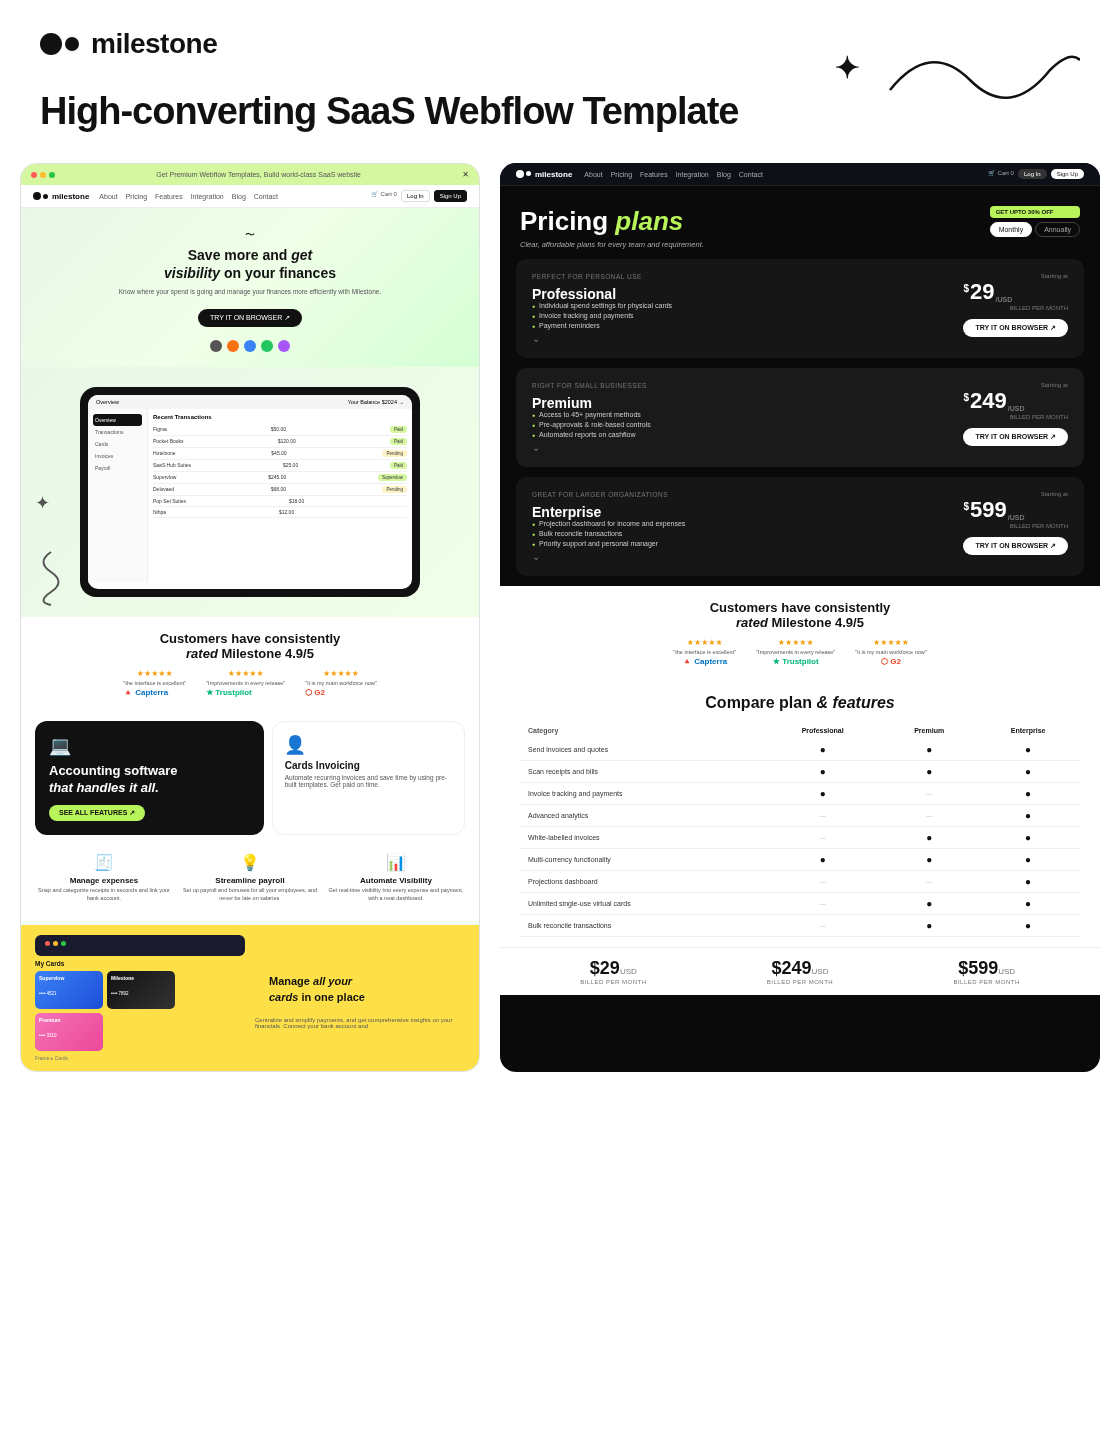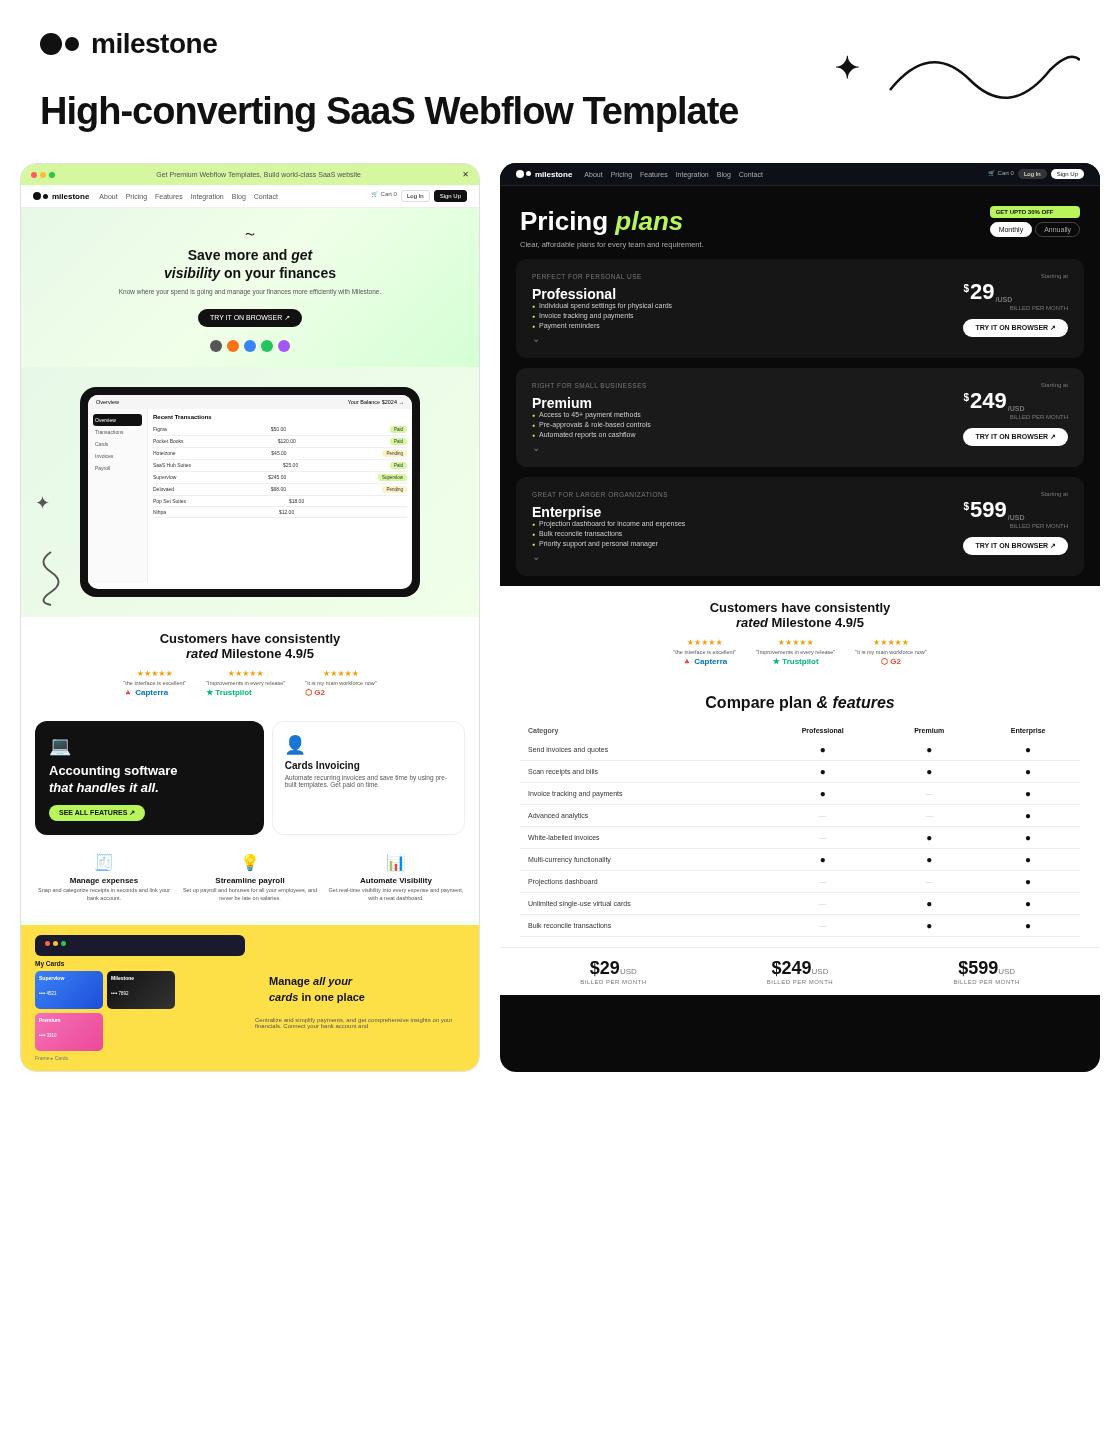--- a/index.html
+++ b/index.html
@@ -284,21 +284,21 @@
     .rml-btn.p { background: #fff; color: #111; }
 
     .pricing-header {
       padding: 20px 20px 10px;
       display: flex;
       align-items: flex-start;
       justify-content: space-between;
     }
     .pricing-title { font-size: 26px; font-weight: 800; }
     .pricing-title em { font-style: italic; color: #b8f55a; }
-    .pricing-subtitle { font-size: 7.5px; color: #aaa; margin-top: 3px; }
+    .pricing-subtitle { font-size: 7.5px; color: #aaa; margin-top: 3px; font-style: italic; }
     .pricing-toggle {
       display: flex;
       gap: 4px;
       align-items: center;
     }
     .get-off-badge {
       background: #b8f55a;
       color: #111;
       font-size: 6px;
       font-weight: 700;

